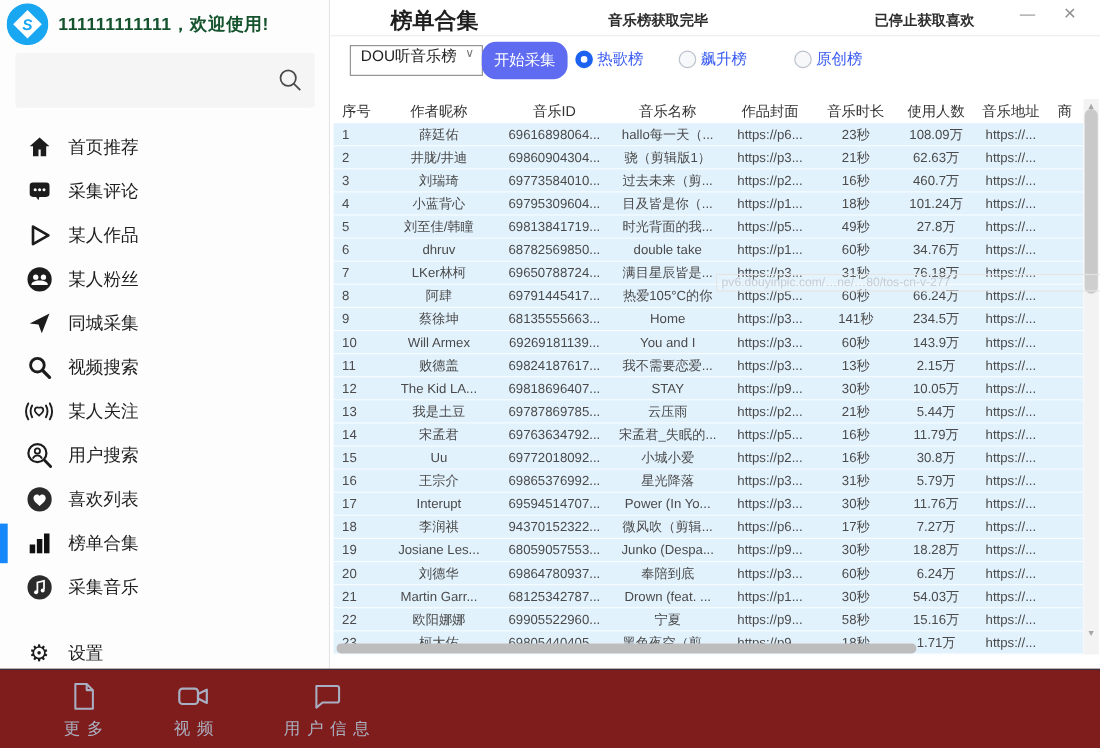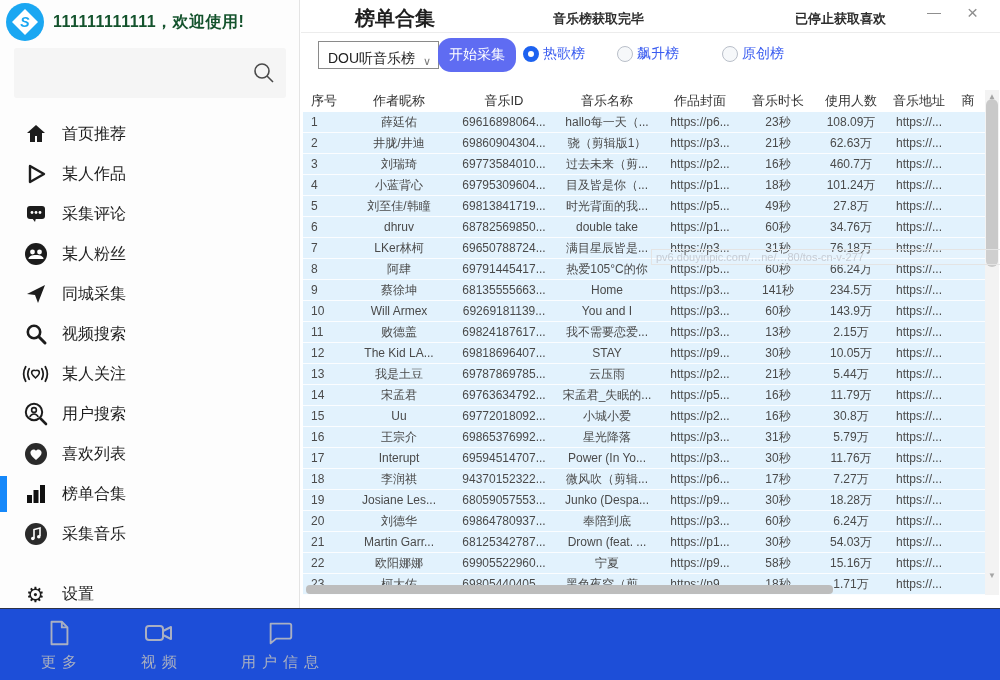--- a/index.html
+++ b/index.html
@@ -30,21 +30,21 @@
   .main { position:absolute; left:301px; top:0; width:699px; height:608px; background:#fff; }
   .topbar { position:relative; height:33px; border-bottom:1px solid #ececec; }
   .page-title { position:absolute; left:54px; top:5px; font-size:20px; font-weight:bold; color:#1f1f1f; }
   .status-a { position:absolute; left:252px; top:10px; font-size:13px; font-weight:bold; color:#2d2d2d; }
   .status-b { position:absolute; left:494px; top:10px; font-size:13px; font-weight:bold; color:#2d2d2d; }
   .win-min  { position:absolute; left:626px; top:4px;  font-size:14px; color:#8f8f8f; cursor:default; }
   .win-close{ position:absolute; left:666px; top:2px; font-size:19px; color:#8f8f8f; cursor:default; }
 
   .controls { position:relative; height:57px; }
   .select { position:absolute; left:17px; top:8px; width:121px; height:28px; background:#fff;
-            border:1px solid #8a8a8a; display:flex; align-items:flex-end; justify-content:space-between;
+            border:1px solid #8a8a8a; display:flex; align-items:flex-start; justify-content:space-between;
             padding:0 7px 0 9px; font-size:14px; color:#222; }
   .select .chev { color:#777; font-size:11px; }
   .start-btn { position:absolute; left:137px; top:5px; width:78px; height:34px;
                background:#5f6cf2; color:#fff; border:none; border-radius:13px;
                font-size:14px; font-family:inherit; }
   .radio { position:absolute; top:12px; display:flex; align-items:center; gap:4px;
            font-size:14px; color:#3a5cf0; }
   .radio .rb { width:16px; height:16px; border-radius:50%; background:#fff; }
   .radio.checked .rb { border:5px solid #1d62f0; }
   .radio.unchecked .rb { border:1px solid #b9bfc9; background:#f6f8fa; }
@@ -72,22 +72,22 @@
   .vscroll .arrow { position:absolute; left:0; width:14px; height:14px; color:#a5a5a5;
                     font-size:8px; text-align:center; line-height:14px; }
   .vscroll .up { top:0; } .vscroll .down { bottom:12px; }
   .vscroll .thumb { position:absolute; left:1px; top:9px; width:12px; height:168px;
                     background:#c9c9c9; border-radius:6px; }
   .hthumb { position:absolute; left:5px; top:585px; width:527px; height:9px;
             background:#bdbdbd; border-radius:4px; z-index:6; }
 
   
   .footer { position:absolute; left:0; top:608px; width:1000px; height:72px;
-            background:#1d4ed8; border-top:1px solid #2e3346; display:flex;
-            align-items:center; padding-left:35px; gap:52px; }
+            background:#7f1d1d; border-top:1px solid #2e3346; display:flex;
+            align-items:center; padding-left:52px; gap:52px; }
   .f-item { display:flex; flex-direction:column; align-items:center; gap:5px; }
   .f-item .f-lbl { color:#aab0c0; font-size:15px; letter-spacing:6px; text-indent:6px; }
 </style>
 </head>
 <body>
 
 <aside class="sidebar">
   <div class="logo-row">
     <svg width="38" height="38" viewBox="0 0 38 38">
       <circle cx="19" cy="19" r="19" fill="#1aa7f2"></circle>
@@ -110,36 +110,36 @@
       <span class="ic">
         <svg width="24" height="24" viewBox="0 0 24 24">
             <path d="M12 3l9 8h-3v9h-5v-6h-2v6H6v-9H3z" fill="#1c1c1c"></path>
           </svg>
       </span>
         <span class="lbl">首页推荐</span>
     </div>
     <div class="menu-item">
       <span class="ic">
         <svg width="24" height="24" viewBox="0 0 24 24">
-            <path d="M6 4 L20 12 L6 20 Z" fill="none" stroke="#1c1c1c" stroke-width="2.4" stroke-linejoin="round"></path>
-          </svg>
-      </span>
-        <span class="lbl">某人作品</span>
-    </div>
-    <div class="menu-item">
-      <span class="ic">
-        <svg width="24" height="24" viewBox="0 0 24 24">
             <rect x="3" y="4" width="18" height="13" rx="3" fill="#1c1c1c"></rect>
             <path d="M8 16l3 4 1-4z" fill="#1c1c1c"></path>
             <circle cx="8" cy="10.5" r="1.4" fill="#fff"></circle>
             <circle cx="12" cy="10.5" r="1.4" fill="#fff"></circle>
             <circle cx="16" cy="10.5" r="1.4" fill="#fff"></circle>
           </svg>
       </span>
         <span class="lbl">采集评论</span>
+    </div>
+    <div class="menu-item">
+      <span class="ic">
+        <svg width="24" height="24" viewBox="0 0 24 24">
+            <path d="M6 4 L20 12 L6 20 Z" fill="none" stroke="#1c1c1c" stroke-width="2.4" stroke-linejoin="round"></path>
+          </svg>
+      </span>
+        <span class="lbl">某人作品</span>
     </div>
     <div class="menu-item">
       <span class="ic">
         <svg width="26" height="26" viewBox="0 0 26 26">
             <circle cx="13" cy="13" r="11" fill="#1c1c1c"></circle>
             <circle cx="9.5" cy="11" r="2.4" fill="#fff"></circle>
             <circle cx="16.5" cy="11" r="2.4" fill="#fff"></circle>
             <path d="M5.5 18c0-2.5 3-4 7.5-4s7.5 1.5 7.5 4z" fill="#fff"></path>
           </svg>
       </span>

